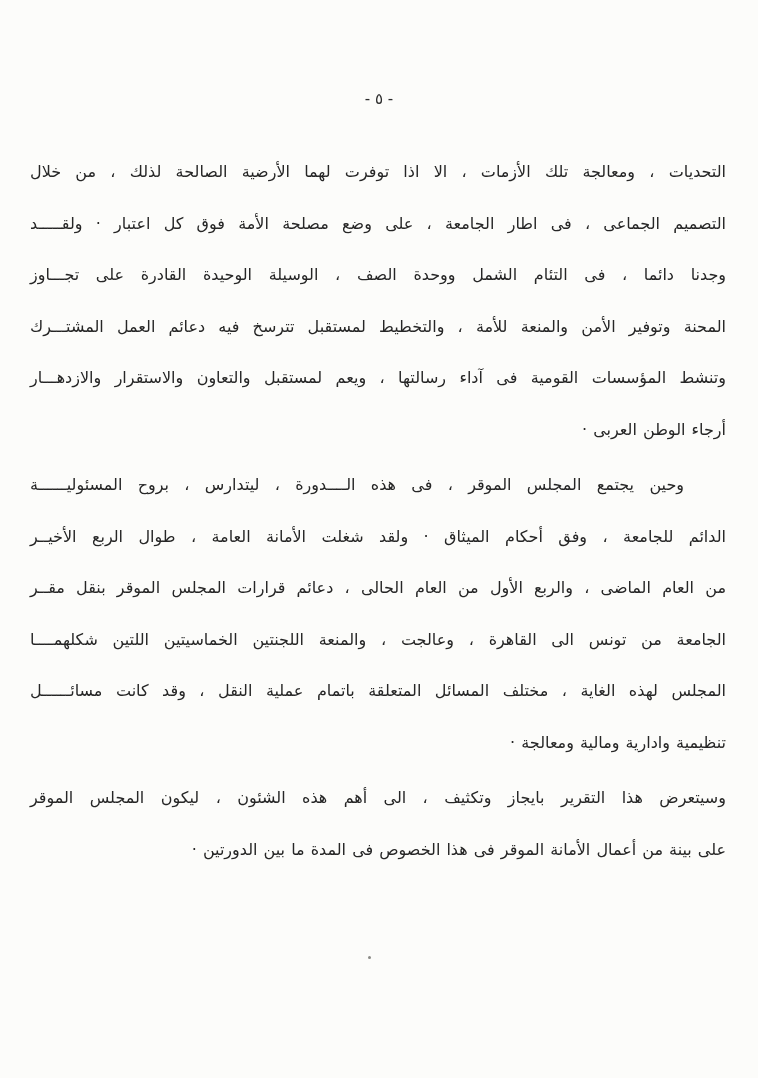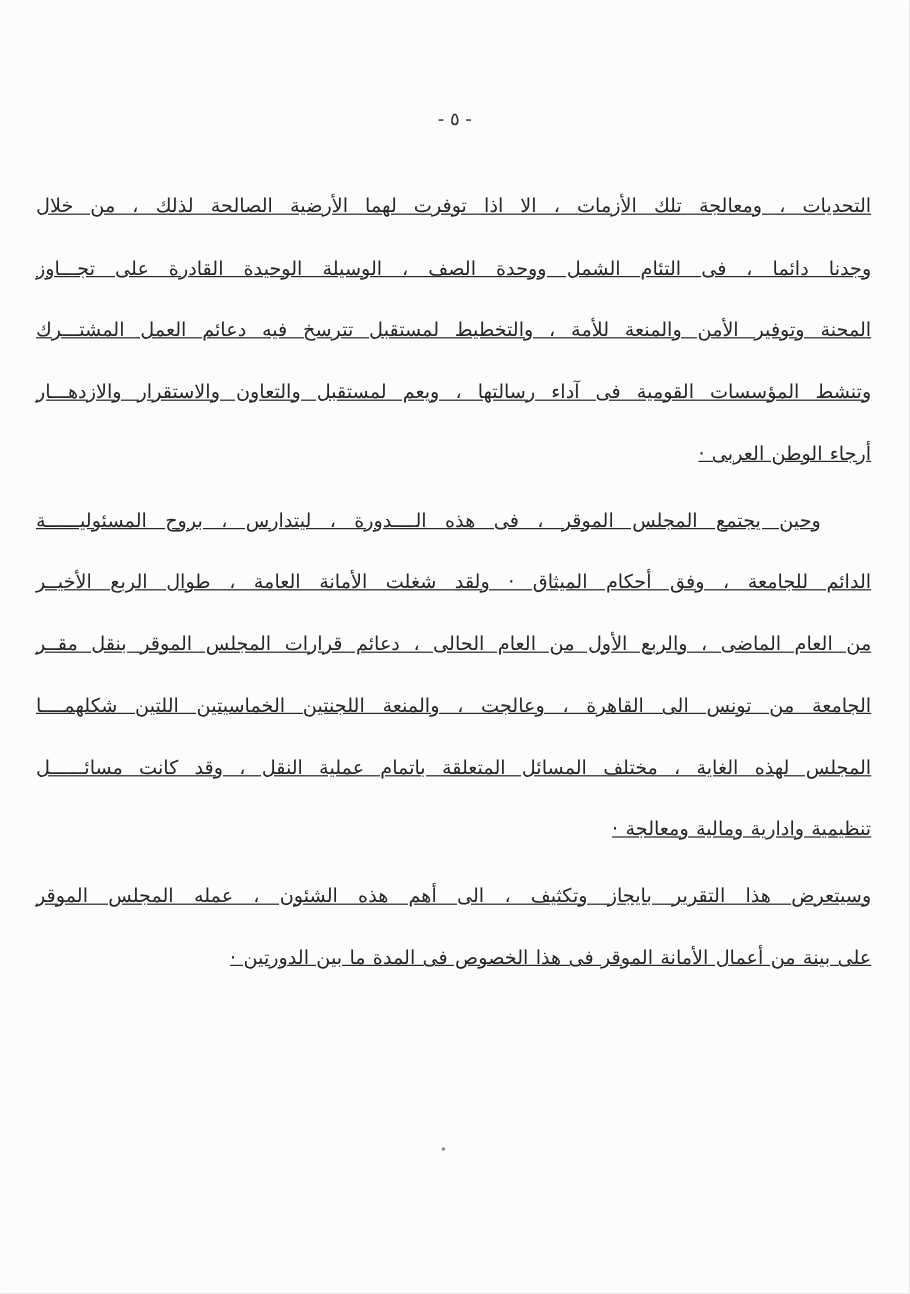--- a/index.html
+++ b/index.html
@@ -30,21 +30,20 @@
   }
   .text-block {
     position: absolute;
     top: 146px;
     right: 32px;
     left: 30px;
     direction: rtl;
   }
   .para {
     margin: 0 0 4px 0;
-    text-decoration: underline;
   }
   .line {
     font-size: 16px;
     line-height: 51.5px;
     text-align: justify;
     text-align-last: justify;
     white-space: normal;
     word-spacing: 1px;
   }
   .line.last {
@@ -65,33 +64,34 @@
 </style>
 </head>
 <body>
 
 <div class="page">
   <div class="page-number">- ٥ -</div>
 
   <div class="text-block">
       <div class="para">
         <div class="line">التحديات ، ومعالجة تلك الأزمات ، الا اذا توفرت لهما الأرضية الصالحة لذلك ، من خلال</div>
+        <div class="line">التصميم الجماعى ، فى اطار الجامعة ، على وضع مصلحة الأمة فوق كل اعتبار · ولقـــــد</div>
         <div class="line">وجدنا دائما ، فى التئام الشمل ووحدة الصف ، الوسيلة الوحيدة القادرة على تجـــاوز</div>
         <div class="line">المحنة وتوفير الأمن والمنعة للأمة ، والتخطيط لمستقبل تترسخ فيه دعائم العمل المشتـــرك</div>
         <div class="line">وتنشط المؤسسات القومية فى آداء رسالتها ، ويعم لمستقبل والتعاون والاستقرار والازدهـــار</div>
         <div class="line last">أرجاء الوطن العربى ·</div>
       </div>
       <div class="para">
         <div class="line indent">وحين يجتمع المجلس الموقر ، فى هذه الــــدورة ، ليتدارس ، بروح المسئوليــــــة</div>
         <div class="line">الدائم للجامعة ، وفق أحكام الميثاق · ولقد شغلت الأمانة العامة ، طوال الربع الأخيــر</div>
         <div class="line">من العام الماضى ، والربع الأول من العام الحالى ، دعائم قرارات المجلس الموقر بنقل مقــر</div>
         <div class="line">الجامعة من تونس الى القاهرة ، وعالجت ، والمنعة اللجنتين الخماسيتين اللتين شكلهمــــا</div>
         <div class="line">المجلس لهذه الغاية ، مختلف المسائل المتعلقة باتمام عملية النقل ، وقد كانت مسائــــــل</div>
         <div class="line last">تنظيمية وادارية ومالية ومعالجة ·</div>
       </div>
       <div class="para">
-        <div class="line">وسيتعرض هذا التقرير بايجاز وتكثيف ، الى أهم هذه الشئون ، عمله المجلس الموقر</div>
+        <div class="line">وسيتعرض هذا التقرير بايجاز وتكثيف ، الى أهم هذه الشئون ، ليكون المجلس الموقر</div>
         <div class="line last">على بينة من أعمال الأمانة الموقر فى هذا الخصوص فى المدة ما بين الدورتين ·</div>
       </div>
     </div>
 
   <div class="scan-speck"></div>
 </div>
 
 </body></html>

